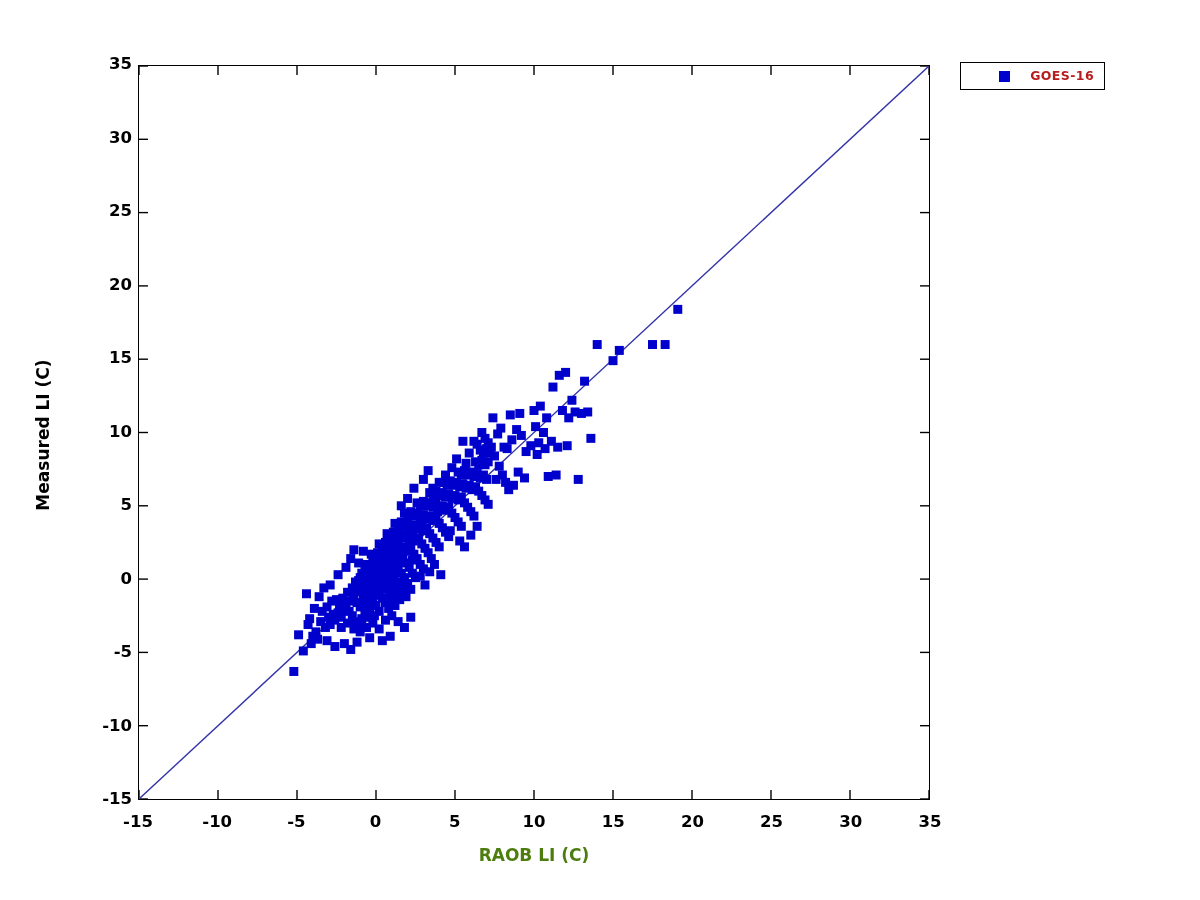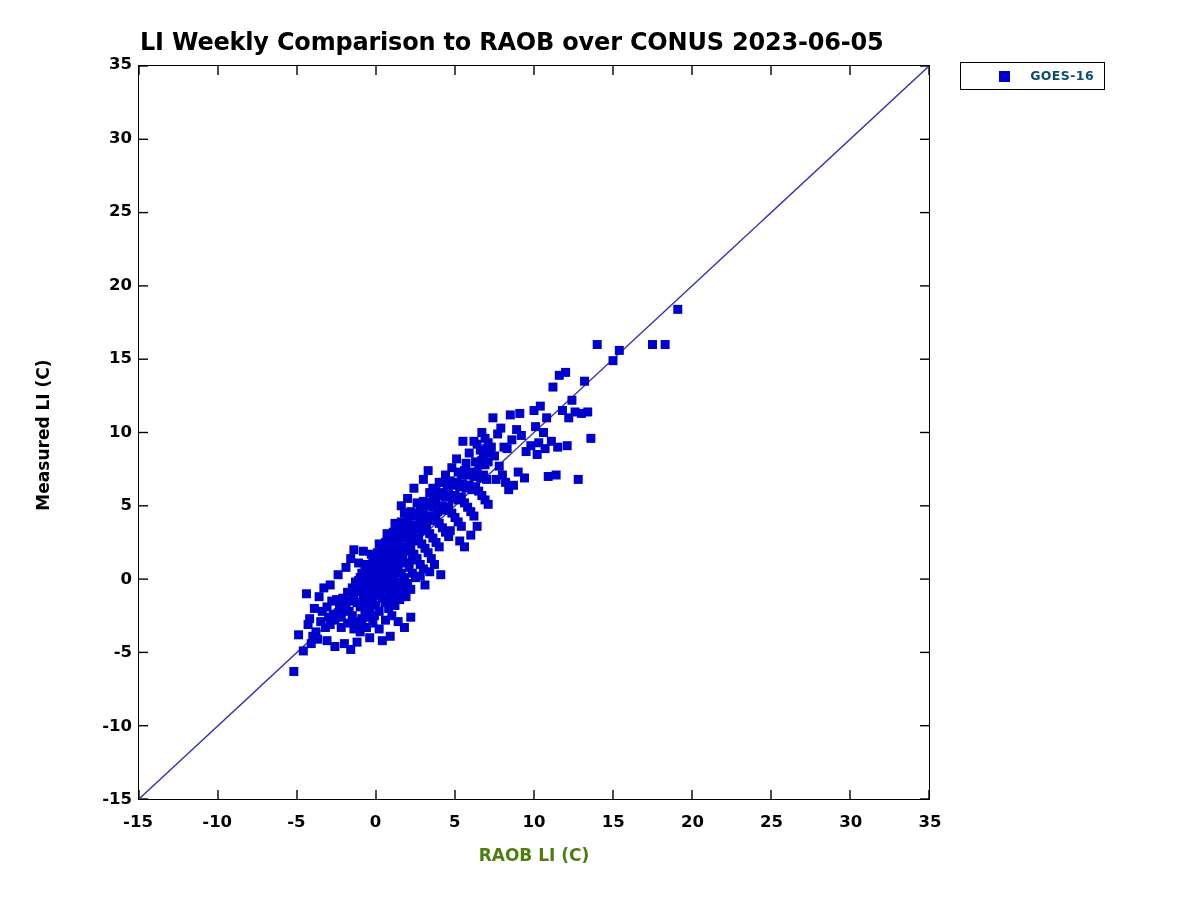--- a/index.html
+++ b/index.html
@@ -138,31 +138,30 @@
     top: 8px;
     width: 11px;
     height: 11px;
   }
   #legend-label {
     position: absolute;
     right: 10px;
     top: 5px;
     font-size: 12.5px;
     font-weight: bold;
-    color: #0c4a6e;
+    color: #b91c1c;
     letter-spacing: 0.4px;
     font-family: "DejaVu Sans", sans-serif;
   }
 </style>
 </head>
 <body>
 
 <div id="figure">
 
-  <div class="chart-title">LI Weekly Comparison to RAOB over CONUS 2023-06-05</div>
 
   <div class="stat-text" id="stat-bias">GOES-16 Bias = -0.52472</div>
   <div class="stat-text" id="stat-std">GOES-16 StD = 1.5163</div>
   <div class="stat-text" id="stat-rms">GOES-16 RMS = 1.6046</div>
   <div class="stat-text" id="stat-sample">Sample Size = 369</div>
   <div class="stat-text" id="stat-mean">Mean RAOB = 2.5916</div>
 
   <div id="plot-frame">
     <svg id="plot-svg" viewBox="0 0 792 735" preserveAspectRatio="none">
       <g id="ticks-group">

